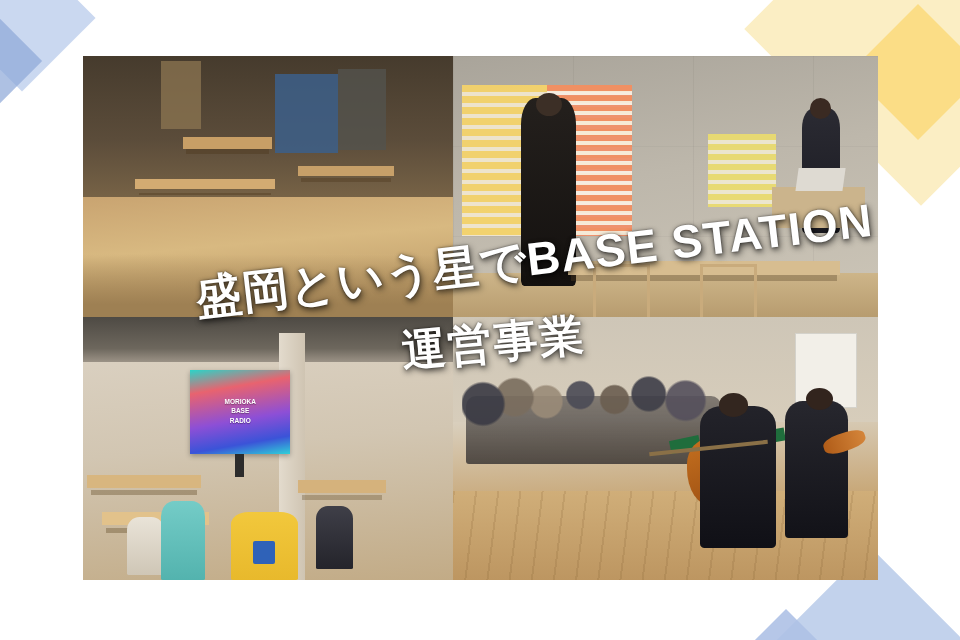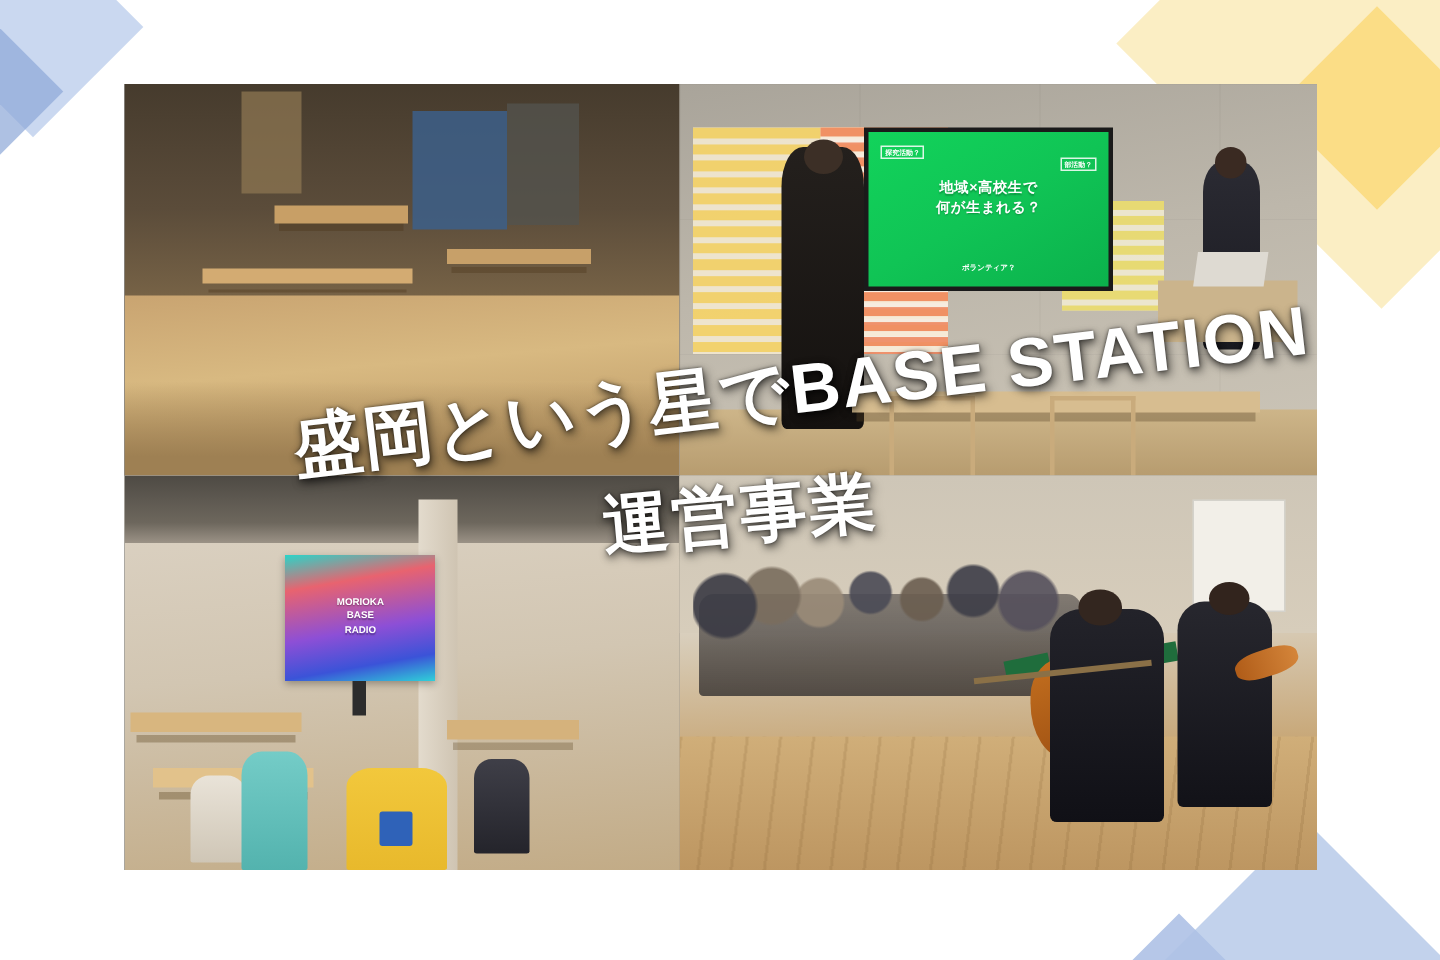--- a/index.html
+++ b/index.html
@@ -450,31 +450,20 @@
       <div class="table-c"></div>
     </div>
 
     <div class="photo p2">
       <div class="concrete"></div>
       <div class="concrete-lines"></div>
       <div class="stickywall"></div>
       <div class="stickywall2"></div>
       <div class="stickywall3"></div>
       <div class="floor2"></div>
-      <div class="tvframe">
-        <div class="tvscreen">
-          <div class="g-tl">探究活動？</div>
-          <div class="g-tr">部活動？</div>
-          <div class="g-main">
-            <div>地域×高校生で</div>
-            <div>何が生まれる？</div>
-          </div>
-          <div class="g-bot">ボランティア？</div>
-        </div>
-      </div>
       <div class="speaker"></div>
       <div class="speaker-head"></div>
       <div class="student"></div>
       <div class="student-head"></div>
       <div class="podium"></div>
       <div class="laptop"></div>
       <div class="longtable"></div>
       <div class="chair-a"></div>
       <div class="chair-b"></div>
     </div>

